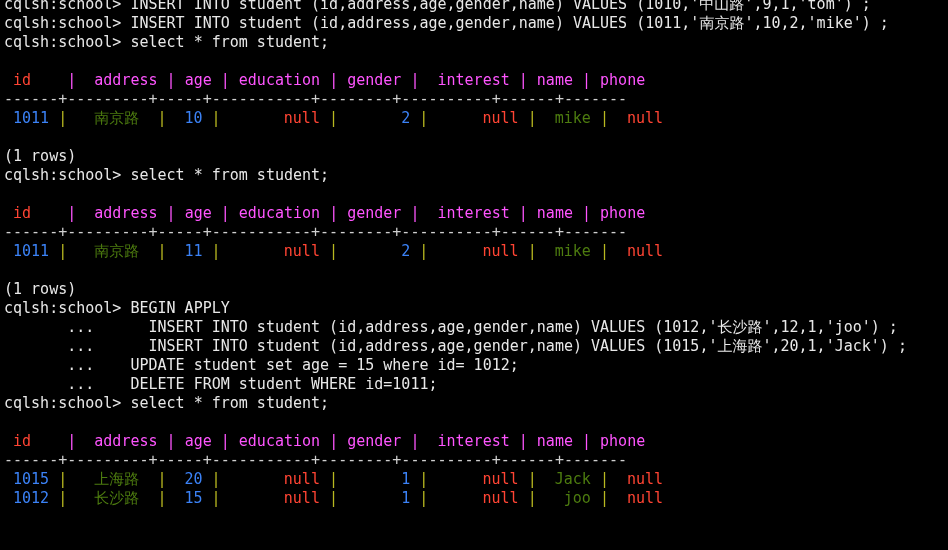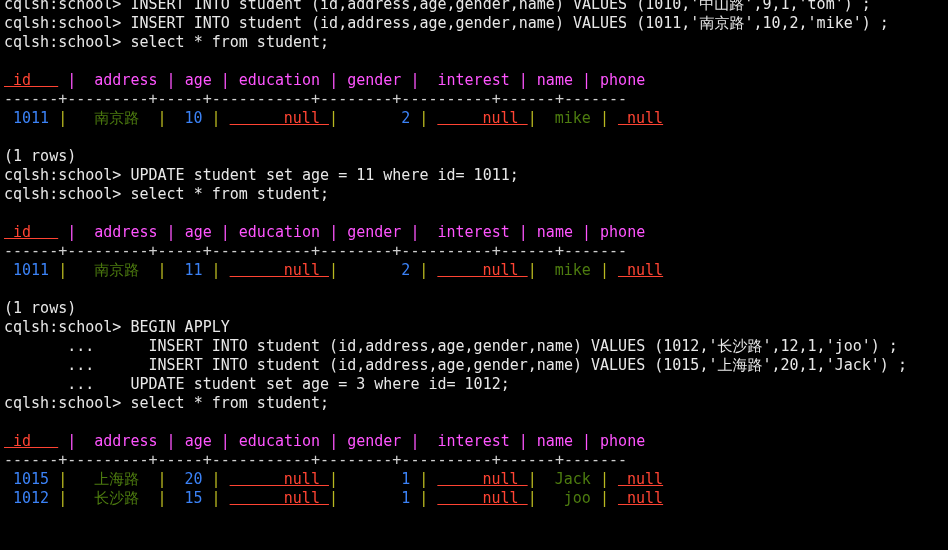--- a/index.html
+++ b/index.html
@@ -39,21 +39,21 @@
     position: relative;
   }
   .line.clipped-top > span {
     position: relative;
     top: -5px;
   }
   .blank { height: 19px; }
 
   
   .c-default { color: #e8e8e8; }
-  .c-red     { color: #ff4433; text-decoration: underline; }
+  .c-red     { color: #ff4433; }
   .c-magenta { color: #ff55ff; }
   .c-green   { color: #3b82f6; }
   .c-yellow  { color: #4d7c0f; }
   .c-dimyellow { color: #b8b820; }
   .c-gray    { color: #cfcfcf; }
 </style>
 </head>
 <body>
 
 <div id="terminal">
@@ -69,21 +69,20 @@
   <div class="line"><span class="c-red"> id   </span><span class="c-magenta"> | </span><span class="c-magenta"> address </span><span class="c-magenta">| </span><span class="c-magenta">age </span><span class="c-magenta">| </span><span class="c-magenta">education </span><span class="c-magenta">| </span><span class="c-magenta">gender </span><span class="c-magenta">| </span><span class="c-magenta"> interest </span><span class="c-magenta">| </span><span class="c-magenta">name </span><span class="c-magenta">| </span><span class="c-magenta">phone</span></div>
 
   <div class="line"><span class="c-gray">------+---------+-----+-----------+--------+----------+------+-------</span></div>
 
   <div class="line"><span class="c-green"> 1011 </span><span class="c-dimyellow">| </span><span class="c-yellow">  南京路  </span><span class="c-dimyellow">| </span><span class="c-green"> 10 </span><span class="c-dimyellow">| </span><span class="c-red">      null </span><span class="c-dimyellow">| </span><span class="c-green">      2 </span><span class="c-dimyellow">| </span><span class="c-red">     null </span><span class="c-dimyellow">| </span><span class="c-yellow"> mike </span><span class="c-dimyellow">| </span><span class="c-red"> null</span></div>
 
   <div class="line blank"></div>
 
   <div class="line"><span class="c-default">(1 rows)</span></div>
 
-  <div class="line"><span class="c-default">cqlsh:school&gt; </span><span class="c-default">UPDATE student set age = 11 where id= 1011;</span></div>
 
   <div class="line"><span class="c-default">cqlsh:school&gt; </span><span class="c-default">select * from student;</span></div>
 
   <div class="line blank"></div>
 
   <div class="line"><span class="c-red"> id   </span><span class="c-magenta"> | </span><span class="c-magenta"> address </span><span class="c-magenta">| </span><span class="c-magenta">age </span><span class="c-magenta">| </span><span class="c-magenta">education </span><span class="c-magenta">| </span><span class="c-magenta">gender </span><span class="c-magenta">| </span><span class="c-magenta"> interest </span><span class="c-magenta">| </span><span class="c-magenta">name </span><span class="c-magenta">| </span><span class="c-magenta">phone</span></div>
 
   <div class="line"><span class="c-gray">------+---------+-----+-----------+--------+----------+------+-------</span></div>
 
   <div class="line"><span class="c-green"> 1011 </span><span class="c-dimyellow">| </span><span class="c-yellow">  南京路  </span><span class="c-dimyellow">| </span><span class="c-green"> 11 </span><span class="c-dimyellow">| </span><span class="c-red">      null </span><span class="c-dimyellow">| </span><span class="c-green">      2 </span><span class="c-dimyellow">| </span><span class="c-red">     null </span><span class="c-dimyellow">| </span><span class="c-yellow"> mike </span><span class="c-dimyellow">| </span><span class="c-red"> null</span></div>
@@ -91,22 +90,23 @@
   <div class="line blank"></div>
 
   <div class="line"><span class="c-default">(1 rows)</span></div>
 
   <div class="line"><span class="c-default">cqlsh:school&gt; </span><span class="c-default">BEGIN APPLY</span></div>
 
   <div class="line"><span class="c-default">       ...    </span><span class="c-default">  INSERT INTO student (id,address,age,gender,name) VALUES (1012,'长沙路',12,1,'joo') ;</span></div>
 
   <div class="line"><span class="c-default">       ...    </span><span class="c-default">  INSERT INTO student (id,address,age,gender,name) VALUES (1015,'上海路',20,1,'Jack') ;</span></div>
 
-  <div class="line"><span class="c-default">       ...    </span><span class="c-default">UPDATE student set age = 3 where id= 1012;</span></div>
+  <div class="line"><span class="c-default">       ...    </span><span class="c-default">UPDATE student set age = 15 where id= 1012;</span></div>
 
+  <div class="line"><span class="c-default">       ...    </span><span class="c-default">DELETE FROM student WHERE id=1011;</span></div>
 
 
   <div class="line"><span class="c-default">cqlsh:school&gt; </span><span class="c-default">select * from student;</span></div>
 
   <div class="line blank"></div>
 
   <div class="line"><span class="c-red"> id   </span><span class="c-magenta"> | </span><span class="c-magenta"> address </span><span class="c-magenta">| </span><span class="c-magenta">age </span><span class="c-magenta">| </span><span class="c-magenta">education </span><span class="c-magenta">| </span><span class="c-magenta">gender </span><span class="c-magenta">| </span><span class="c-magenta"> interest </span><span class="c-magenta">| </span><span class="c-magenta">name </span><span class="c-magenta">| </span><span class="c-magenta">phone</span></div>
 
   <div class="line"><span class="c-gray">------+---------+-----+-----------+--------+----------+------+-------</span></div>
 

